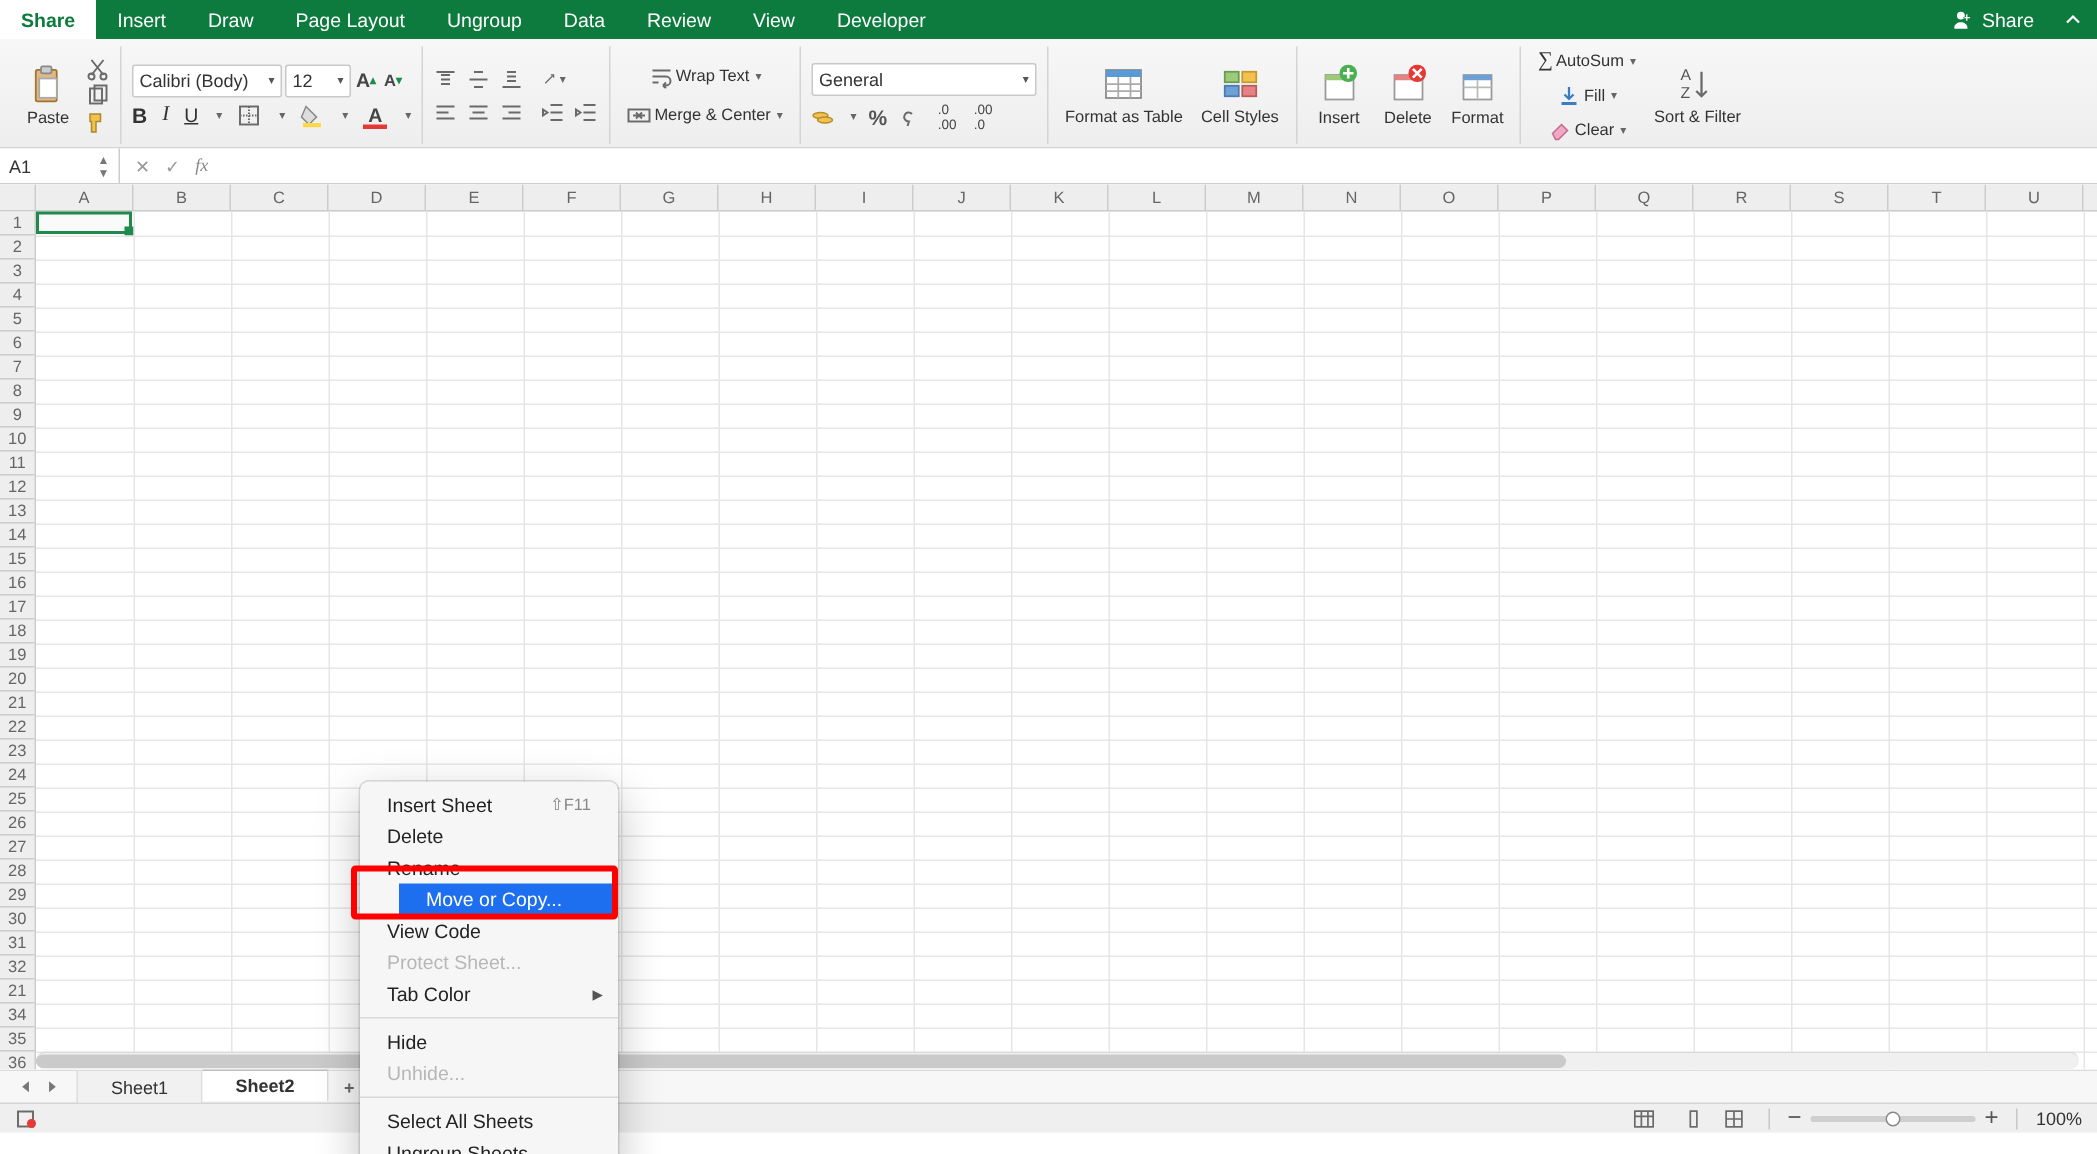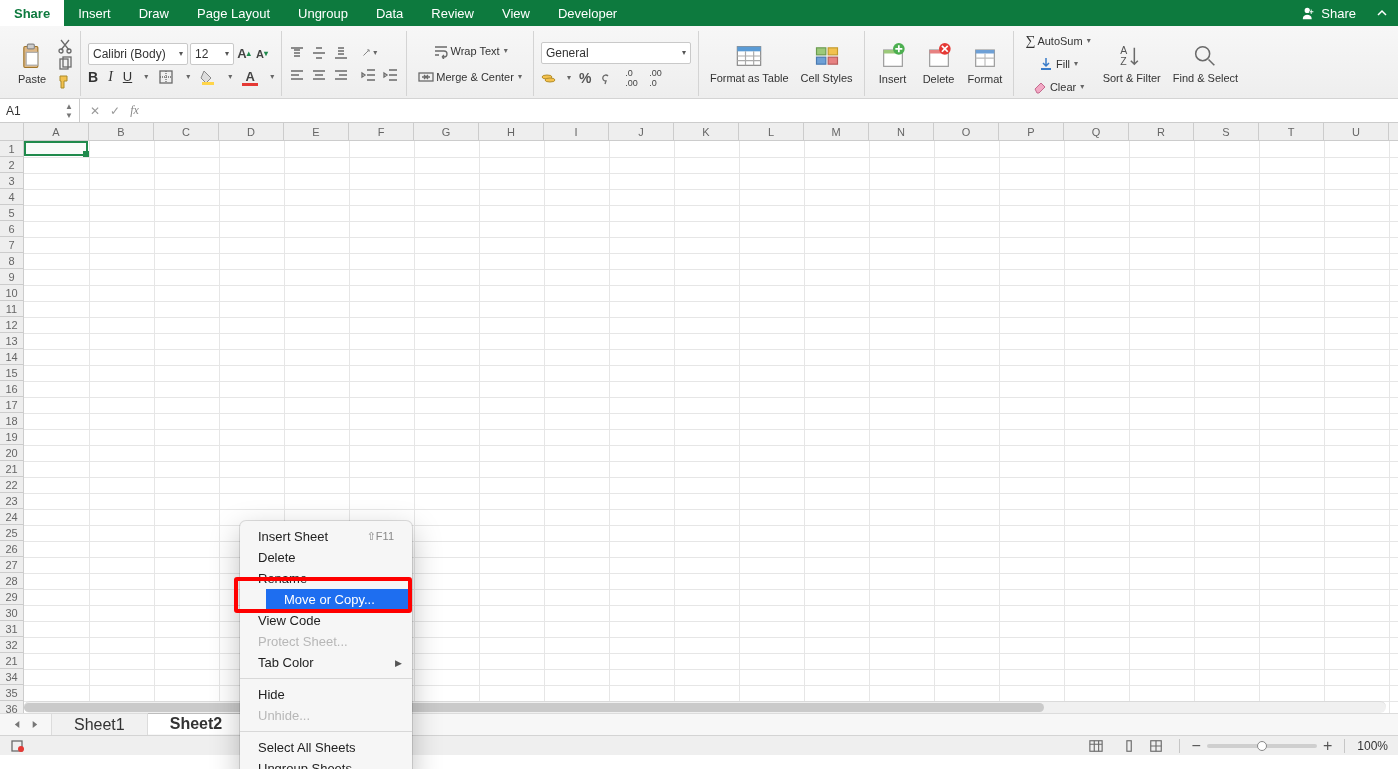--- a/index.html
+++ b/index.html
@@ -53,21 +53,21 @@
 .sel::after { content: ''; position: absolute; right: -3px; bottom: -3px; width: 6px; height: 6px; background: #1f8a4c; }
 
 .hscroll { position: absolute; left: 24px; right: 12px; bottom: 0; height: 12px; background: #f0f0f0; border-top: 1px solid #dadada; border-radius: 6px;}
 .hscroll-thumb { position: absolute; left: 0; top: 1px; bottom: 1px; width: 1020px; background: #cacaca; border-radius: 6px; }
 .vscroll { position: absolute; top: 18px; right: 0; bottom: 12px; width: 10px;}
 
 
 .tabs-row { height: 22px; display: flex; align-items: stretch; background: #f7f7f7; border-top: 1px solid #dcdcdc; }
 .tabs-nav { width: 52px; display: flex; align-items: center; justify-content: center; gap: 8px; border-right: 1px solid #dcdcdc; color: #666; }
 .tabs-nav svg { width: 9px; height: 9px; fill: #777; }
-.sheet-tab { padding: 0 22px; font-size: 16px; display: flex; align-items: center; border-right: 1px solid #dcdcdc; background: #f1f1f1; }
+.sheet-tab { padding: 0 22px; font-size: 12px; display: flex; align-items: center; border-right: 1px solid #dcdcdc; background: #f1f1f1; }
 .sheet-tab.active { background: #fff; font-weight: 600; border-top: 1px solid #bdbdbd; position: relative; top: -1px; }
 .tab-add { width: 28px; display: flex; align-items: center; justify-content: center; color: #666; font-weight: bold; border-right: 1px solid #dcdcdc; }
 
 
 .status-bar { height: 20px; background: #efefef; border-top: 1px solid #d4d4d4; display: flex; align-items: center; padding: 0 10px; gap: 8px; }
 .status-spacer { flex: 1; }
 .view-btn { width: 22px; height: 16px; display: flex; align-items: center; justify-content: center; }
 .view-btn svg { width: 14px; height: 14px; stroke: #555; fill: none; }
 .zoom-slider { display: flex; align-items: center; gap: 6px; font-size: 12px; color: #333; }
 .zoom-track { width: 110px; height: 4px; background: #cfcfcf; border-radius: 2px; position: relative; }
@@ -403,29 +403,20 @@
       </div>
       <div class="rbtn rbtn-big">
         <span class="icon icon-big">
             <svg viewBox="0 0 24 24">
               <text x="2" y="10" font-size="9" fill="#555">A</text>
               <text x="2" y="20" font-size="9" fill="#555">Z</text>
               <path d="M14 5v14m-3-3 3 3 3-3" class="gray-stroke"></path>
             </svg>
           </span>
         <span style="text-align:center;line-height:1.1">Sort &amp; Filter</span>
-      </div>
-      <div class="rbtn rbtn-big">
-        <span class="icon icon-big">
-            <svg viewBox="0 0 24 24">
-              <circle cx="10" cy="10" r="6" class="gray-stroke" stroke-width="2"></circle>
-              <path d="M15 15l5 5" class="gray-stroke" stroke-width="2"></path>
-            </svg>
-          </span>
-        <span style="text-align:center;line-height:1.1">Find &amp; Select</span>
       </div>
     </div>
   </div>
 </div>
 
 <div class="formula-bar">
   <div class="namebox">
     <span>A1</span>
     <span style="font-size:8px;color:#777">▲<br>▼</span>
   </div>

